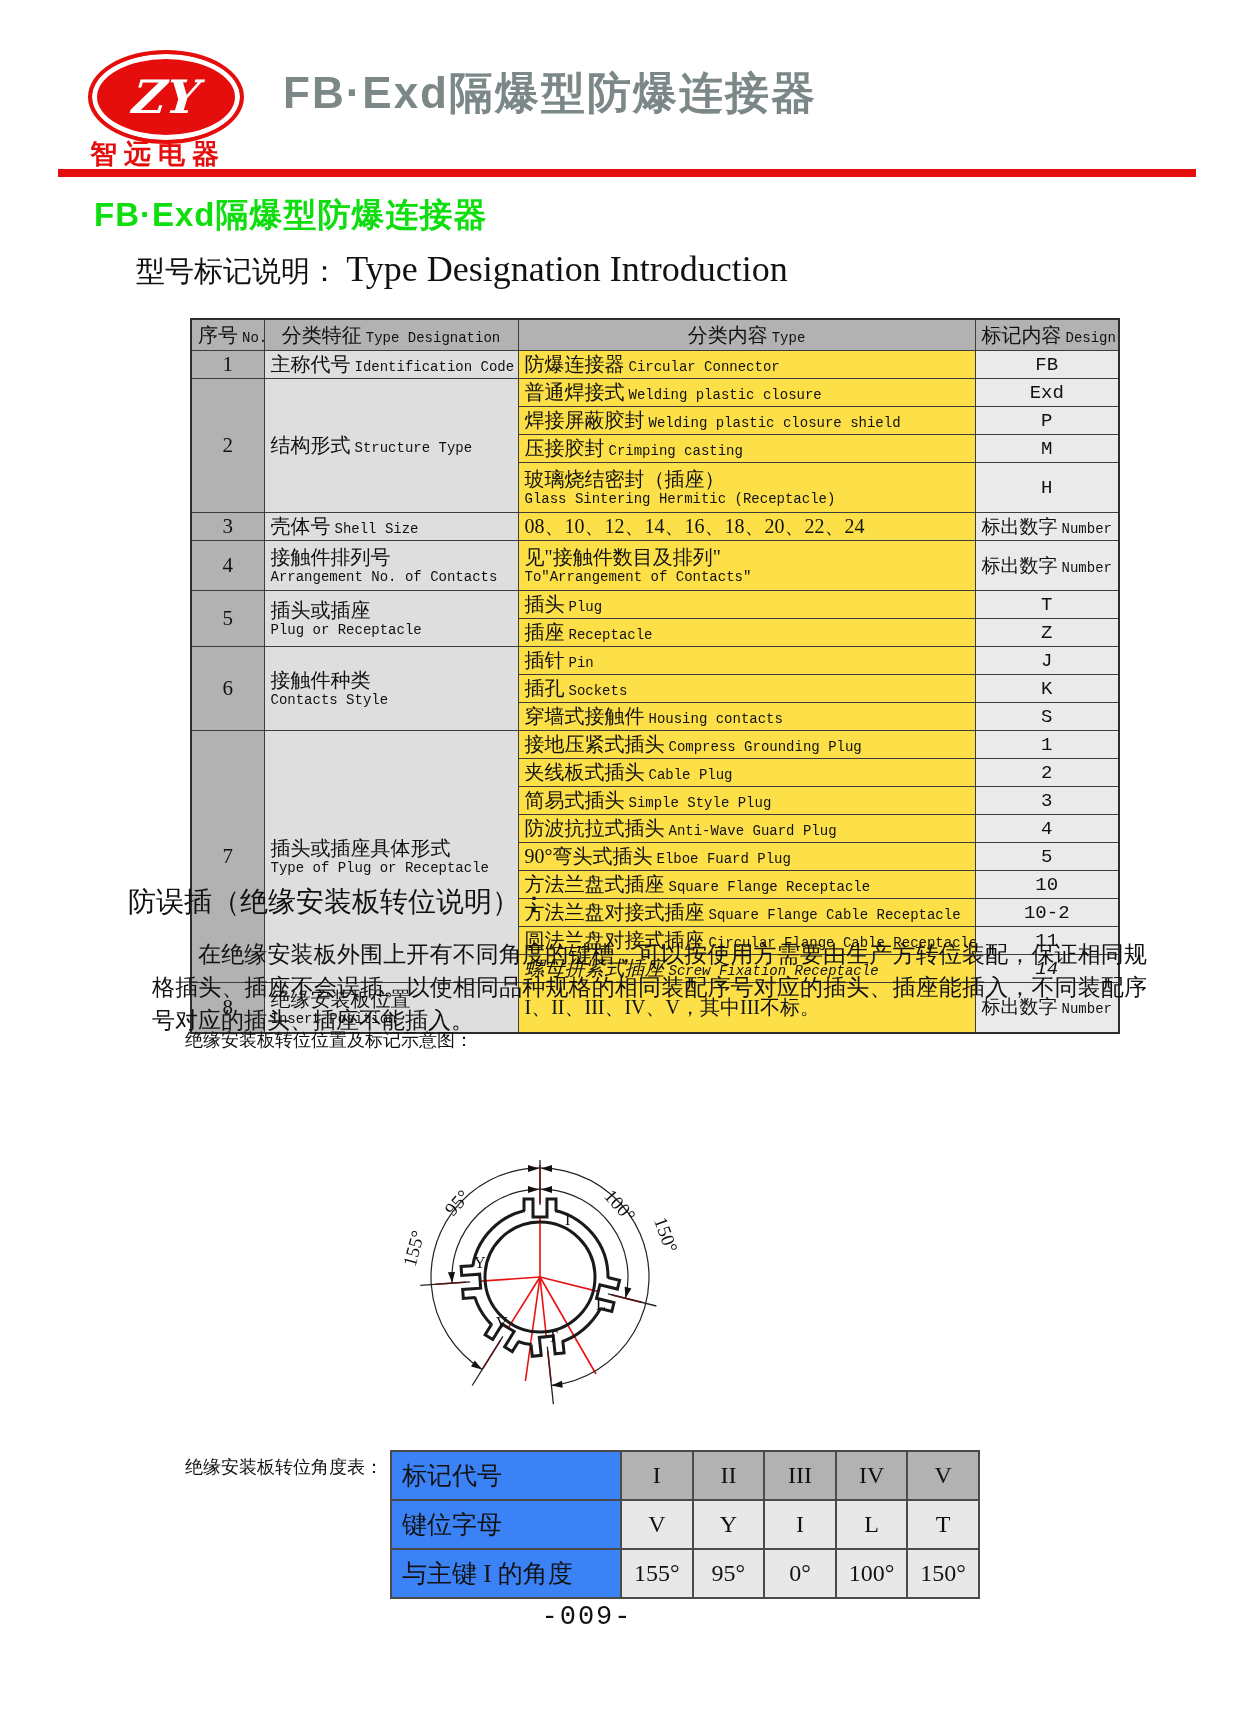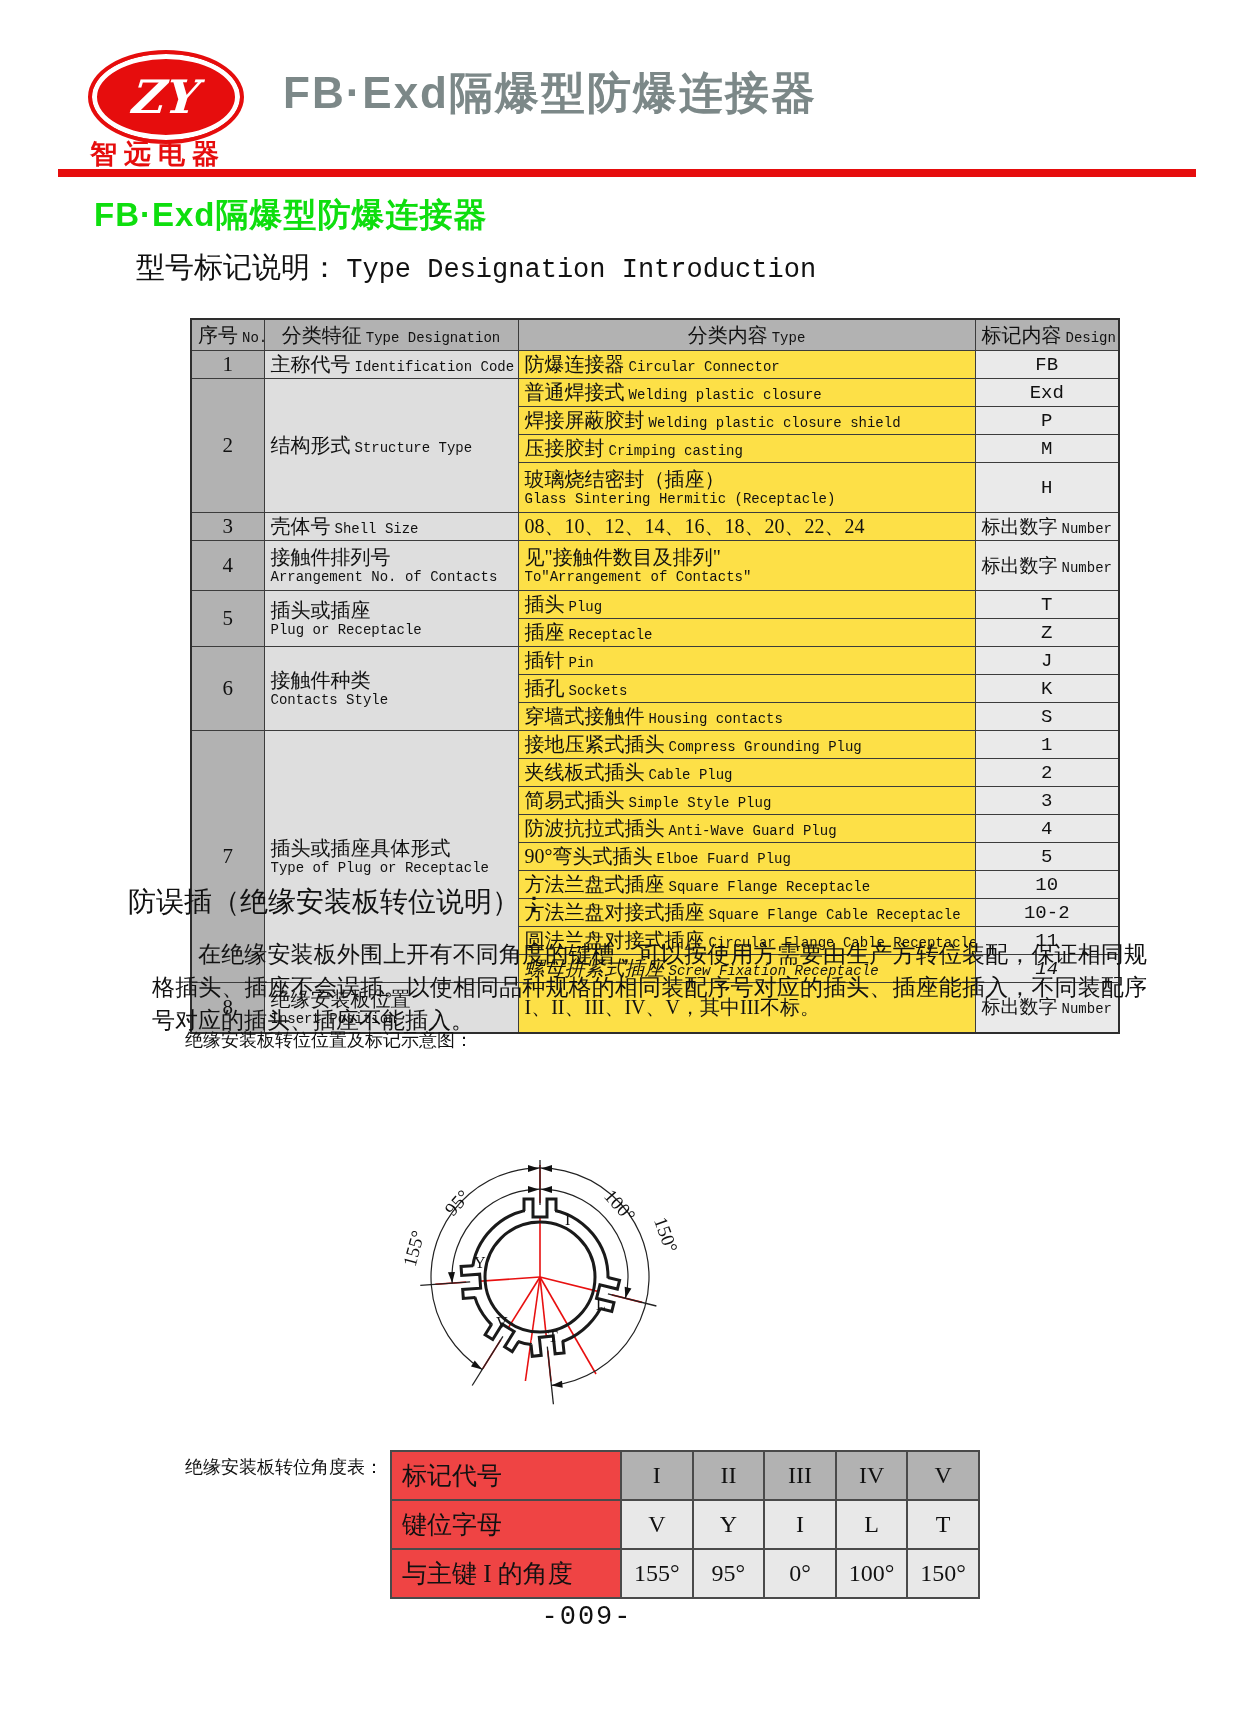--- a/index.html
+++ b/index.html
@@ -29,21 +29,21 @@
     font-family:"Liberation Sans","DejaVu Sans",sans-serif;
     font-weight:bold; font-size:44px; letter-spacing:2px; white-space:nowrap;
   }
   .red-rule { position:absolute; left:58px; top:169px; width:1138px; height:8px; background:#e60d0d; }
   .green-title {
     position:absolute; left:94px; top:193px; color:#0ede0e;
     font-family:"Liberation Sans","DejaVu Sans",sans-serif;
     font-weight:bold; font-size:33px; letter-spacing:1px; white-space:nowrap;
   }
   .section-heading { position:absolute; left:136px; top:248px; font-size:29px; white-space:nowrap; }
-  .section-heading .en { font-size:27px;font-family:Liberation Mono, monospace; }
+  .section-heading .en { font-size:36px; }
 
   
   .main-table {
     position:absolute; left:190px; top:318px; width:928px;
     border-collapse:collapse; table-layout:fixed; border:2px solid #2e2e2e;
   }
   .main-table td, .main-table th { border:1px solid #3c3c3c; padding:0 6px; overflow:hidden; white-space:nowrap; vertical-align:middle; }
   .main-table th { background:#b2b2b2; font-weight:normal; font-size:20px; height:30px; }
   .main-table th .en-sm { font-size:14px; }
   .c-no   { background:#b2b2b2; text-align:center; font-size:21px; }
@@ -69,21 +69,21 @@
   
   .diagram-svg { position:absolute; left:350px; top:1080px; }
   .diagram-svg text { font-family:"Liberation Serif","DejaVu Serif",serif; fill:#111; }
 
   
   .angle-table {
     position:absolute; left:390px; top:1450px; width:588px;
     border-collapse:collapse; table-layout:fixed; border:2px solid #444;
   }
   .angle-table td { border:2px solid #4a4a4a; text-align:center; font-size:24px; height:45px; overflow:hidden; white-space:nowrap; }
-  .angle-table .a-label { text-align:left; padding-left:10px; background:#ef4444; font-size:25px; }
+  .angle-table .a-label { text-align:left; padding-left:10px; background:#3b82f6; font-size:25px; }
   .angle-table .a-head  { background:#b2b2b2; }
   .angle-table .a-data  { background:#e8e8e8; }
 
   .page-number {
     position:absolute; left:507px; top:1602px; width:160px; text-align:center;
     font-family:"Liberation Mono","DejaVu Sans Mono",monospace; font-size:27px; letter-spacing:2px;
   }
 </style>
 </head>
 <body>

